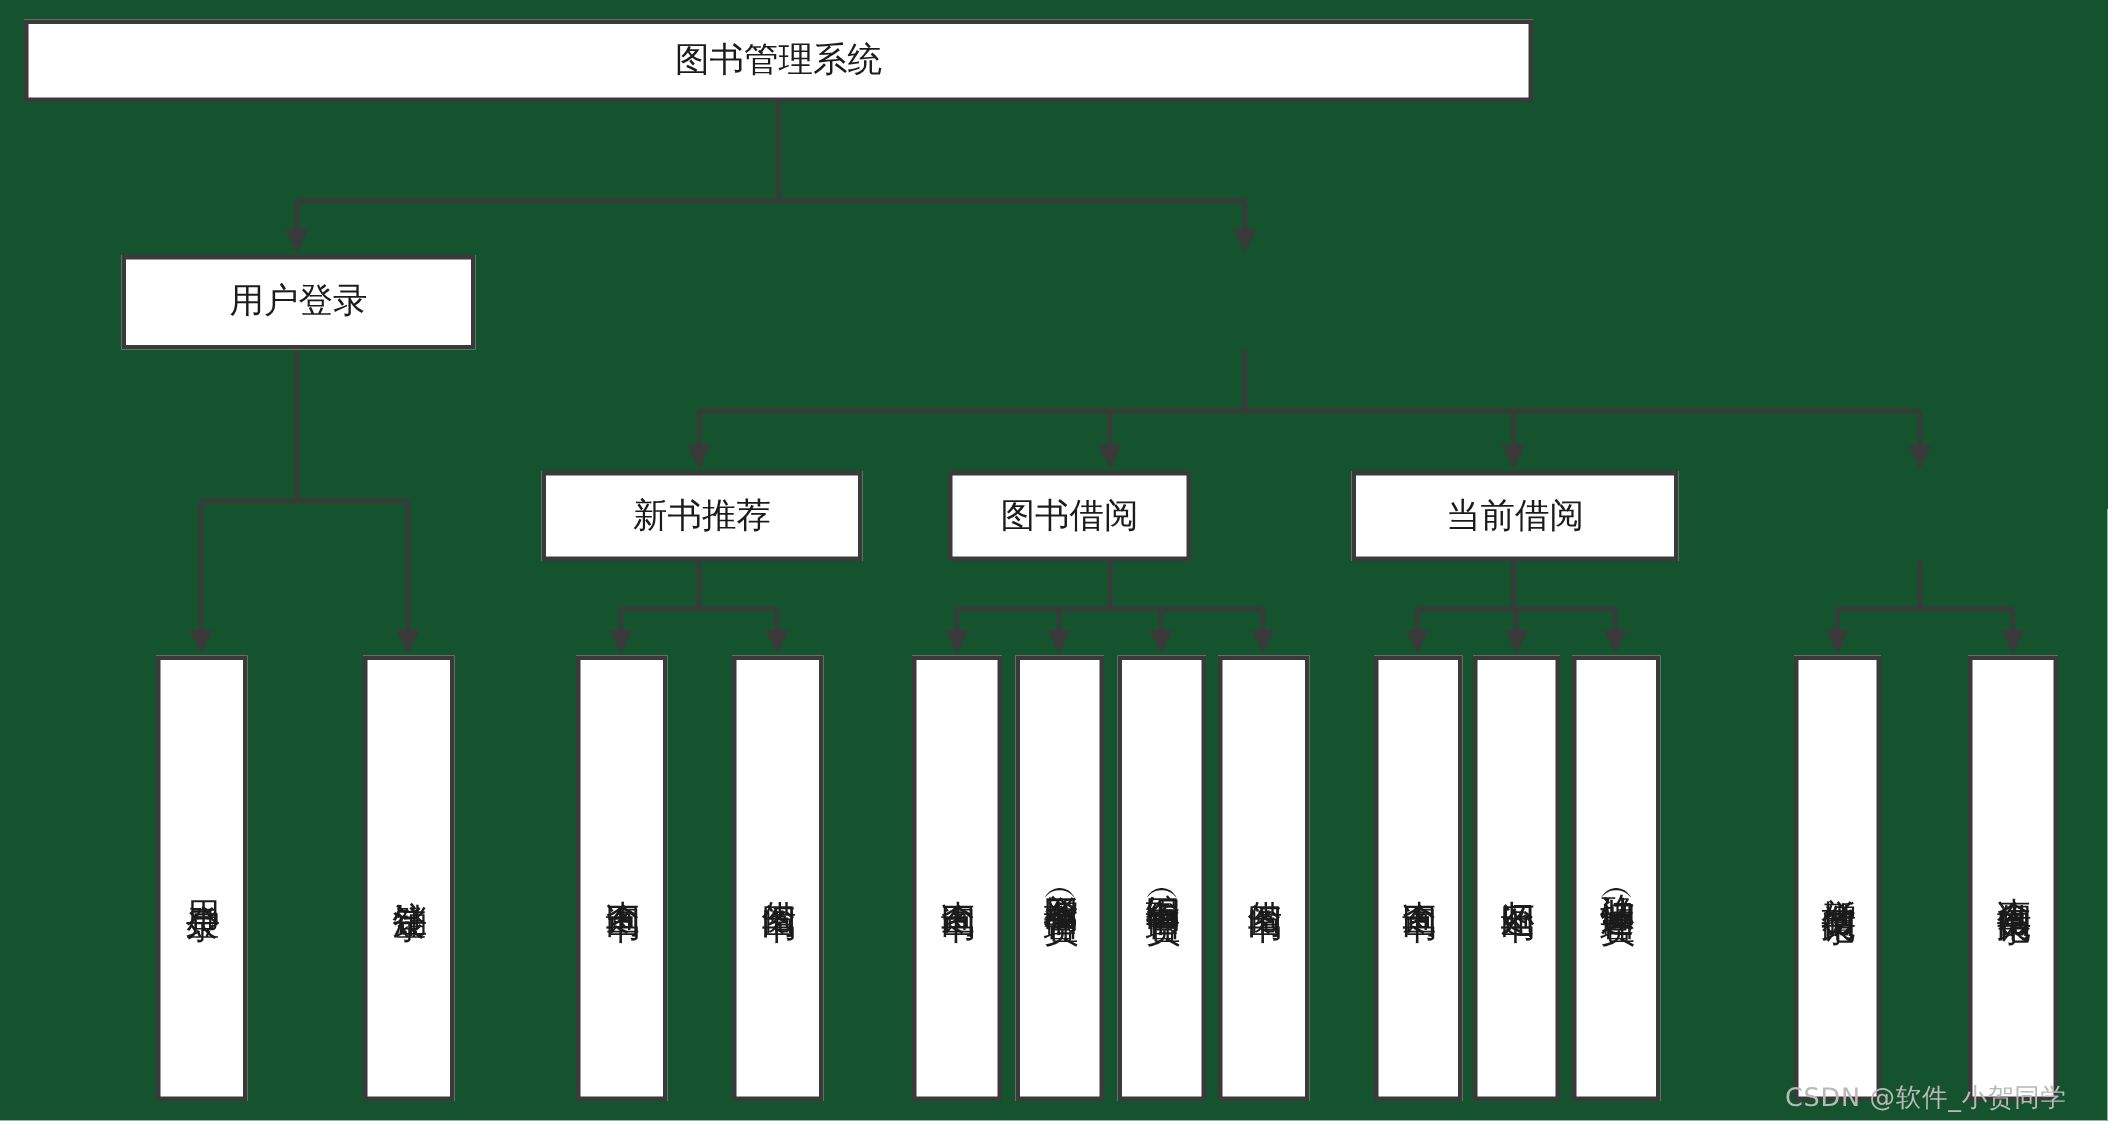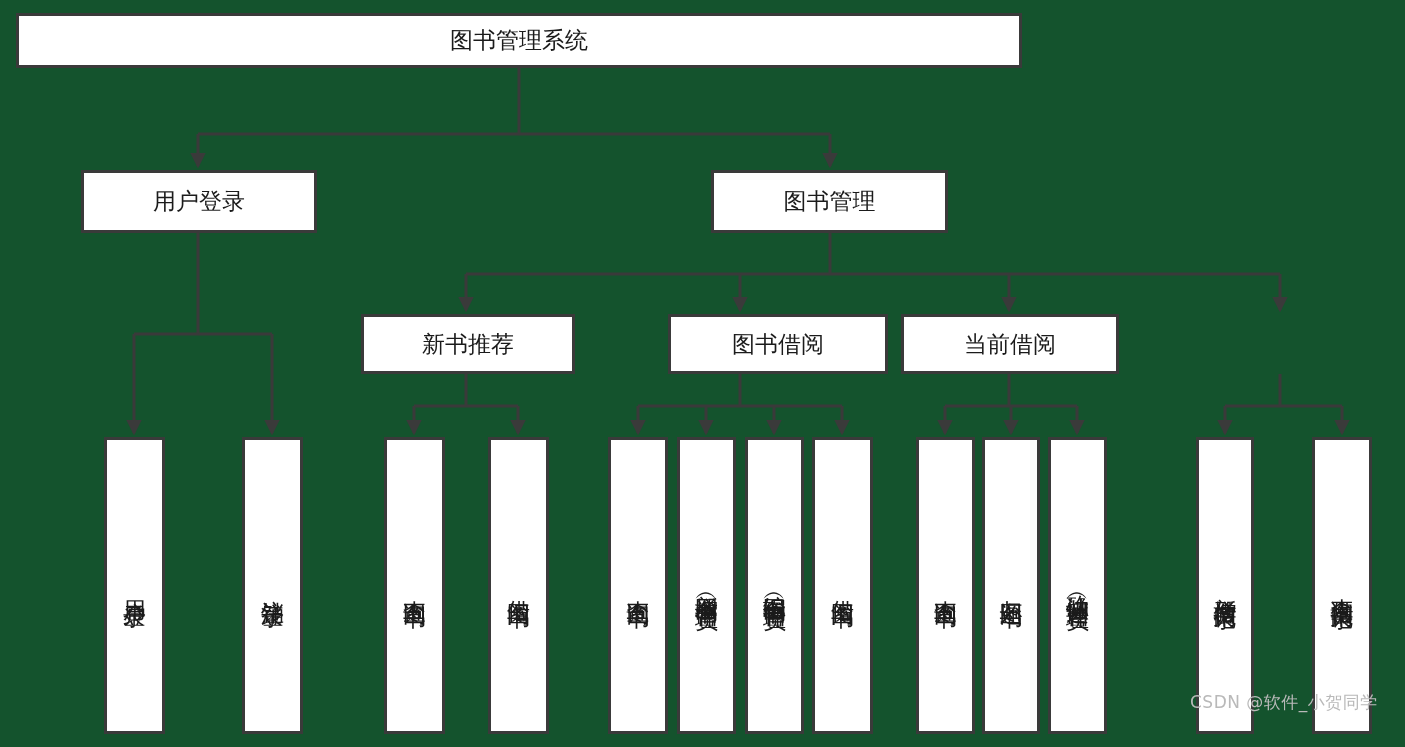--- a/index.html
+++ b/index.html
@@ -46,21 +46,21 @@
     position: absolute;
     left: 0;
     top: 0;
     width: 1405px;
     height: 747px;
     pointer-events: none;
   }
   .watermark {
     position: absolute;
     left: 1190px;
-    top: 691px;
+    top: 720px;
     font-size: 17px;
     color: #b9b9b9;
     white-space: nowrap;
     letter-spacing: 0.5px;
   }
 </style>
 </head>
 <body>
 
 <div id="canvas">
@@ -112,25 +112,24 @@
       <path d="M 1225 406 L 1342 406"></path>
       <path d="M 1225 406 L 1225 433" marker-end="url(#arrow)"></path>
       <path d="M 1342 406 L 1342 433" marker-end="url(#arrow)"></path>
     </g>
   </svg>
 
   <div class="node horiz root" style="left:16px; top:13px; width:1006px; height:55px;">图书管理系统</div>
 
   <div class="node horiz" style="left:81px; top:170px; width:236px; height:63px;">用户登录</div>
 
-  <div class="node horiz" style="left:711px; top:170px; width:237px; height:63px;">图书管理</div>
 
   <div class="node horiz" style="left:361px; top:314px; width:214px; height:60px;">新书推荐</div>
 
-  <div class="node horiz" style="left:668px; top:314px; width:220px; height:60px;">图书借阅</div>
+  <div class="node horiz" style="left:632px; top:314px; width:162px; height:60px;">图书借阅</div>
 
   <div class="node horiz" style="left:901px; top:314px; width:218px; height:60px;text-align:center;">当前借阅</div>
 
 
   <div class="node vert" style="left:104px; top:437px; width:61px; height:297px;">用户登录</div>
 
   <div class="node vert" style="left:242px; top:437px; width:61px; height:297px;">注销登录</div>
 
   <div class="node vert" style="left:384px; top:437px; width:61px; height:297px;">查询图书</div>
 

